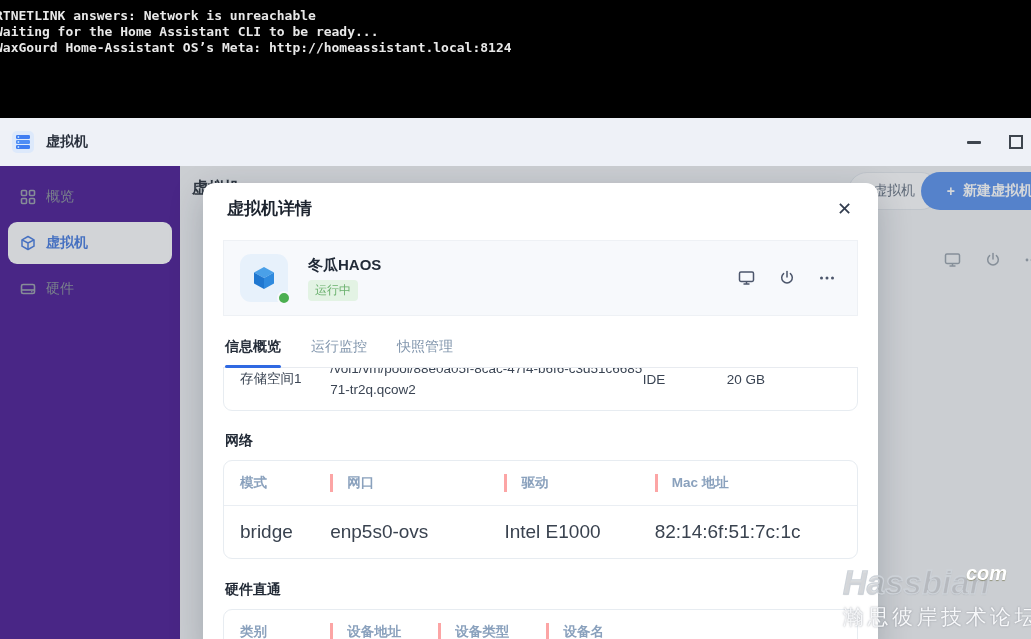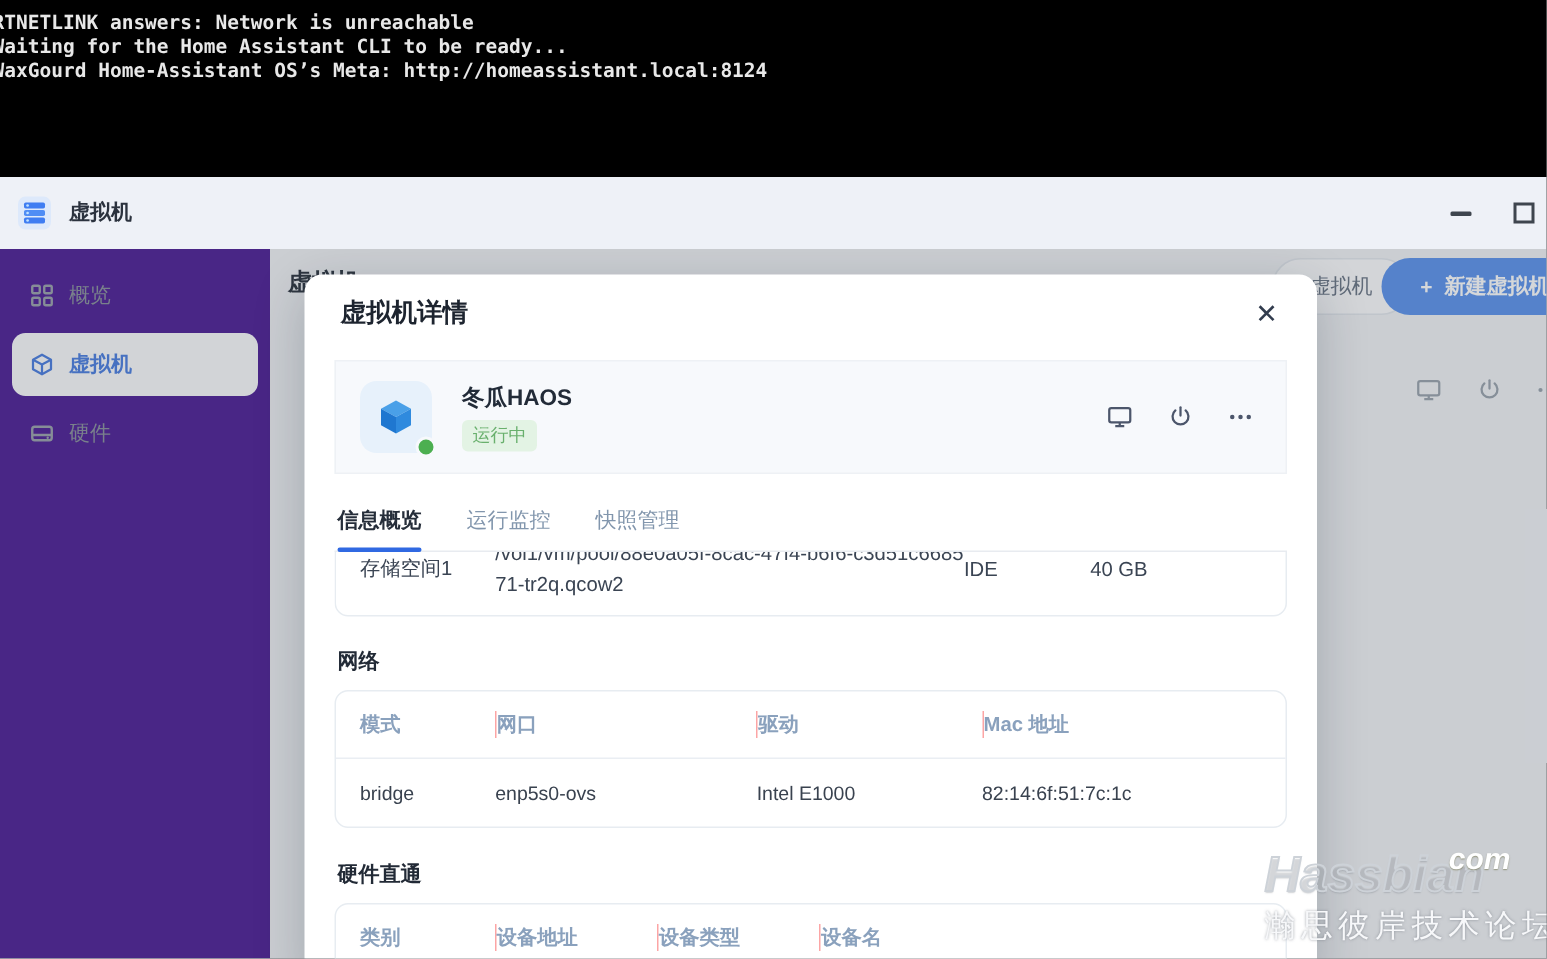--- a/index.html
+++ b/index.html
@@ -72,26 +72,26 @@
   .card { border:1px solid #e7ecf1; border-radius:9px; background:#fff; }
   .storage-card { margin-top:-21px; }
   .t-row { display:flex; align-items:center; padding:10px 16px; font-size:13.5px; color:#3a4453; }
   .c1 { width:15%; } .c2 { width:52%; } .c3 { width:14%; } .c4 { width:19%; }
   .path-cell { width:272px; word-break:break-all; line-height:21px; }
 
   .section-title { margin-top:18px; font-size:14px; font-weight:bold; color:#222a36; padding:0 2px; }
   .section-title.pt { margin-top:22px; }
   .thead { display:flex; align-items:center; padding:13px 16px; border-bottom:1px solid #eaeef3; }
   .th { font-size:13.5px; font-weight:bold; color:#8aa1bd; }
-  .th + .th { border-left:1px solid #fca5a5; }
+  .th + .th { border-left:3px solid #fca5a5; padding-left:14px; }
   .n1 { width:15%; } .n2 { width:29%; } .n3 { width:25%; } .n4 { width:31%; }
   .p1 { width:15%; } .p2 { width:18%; } .p3 { width:18%; } .p4 { width:49%; }
   .net-card { margin-top:10px; }
   .net-row { padding:15px 16px; }
-  .net-row .n1,.net-row .n2,.net-row .n3,.net-row .n4 { font-size:13px; color:#39424f; }
+  .net-row .n1,.net-row .n2,.net-row .n3,.net-row .n4 { font-size:19px; color:#39424f; }
 
   
   .watermark { position:absolute; right:16px; top:566px; z-index:50; width:172px; pointer-events:none; }
   .wm-com { position:absolute; right:8px; top:-4px; color:#ffffff; font-size:20px; font-weight:bold;
             font-style:italic; text-shadow:0 1px 1px rgba(90,90,40,.5); }
   .wm-logo { font-size:33px; font-weight:bold; font-style:italic; letter-spacing:0;
              color:rgba(255,255,255,0.10); -webkit-text-stroke:1.3px #cdd2d8;
              text-shadow:0 1px 1px rgba(120,125,135,.35); line-height:1.05; }
   .wm-caption { margin-top:2px; font-size:21px; color:#f7f8fa; letter-spacing:3.5px;
                 text-shadow:0 0 2px rgba(110,115,125,.7); white-space:nowrap; }
@@ -231,21 +231,21 @@
         <span class="tab">运行监控</span>
         <span class="tab">快照管理</span>
       </div>
 
       <div class="clip">
         <div class="card storage-card">
           <div class="t-row">
             <span class="c1">存储空间1</span>
             <span class="c2"><span class="path-cell">/vol1/vm/pool/88e0a05f-8cac-47f4-b6f6-c3d51c668571-tr2q.qcow2</span></span>
             <span class="c3">IDE</span>
-            <span class="c4">40 GB</span>
+            <span class="c4">20 GB</span>
           </div>
         </div>
       </div>
 
       <div class="section-title">网络</div>
       <div class="card net-card">
         <div class="thead">
           <span class="th n1">模式</span>
           <span class="th n2">网口</span>
           <span class="th n3">驱动</span>

